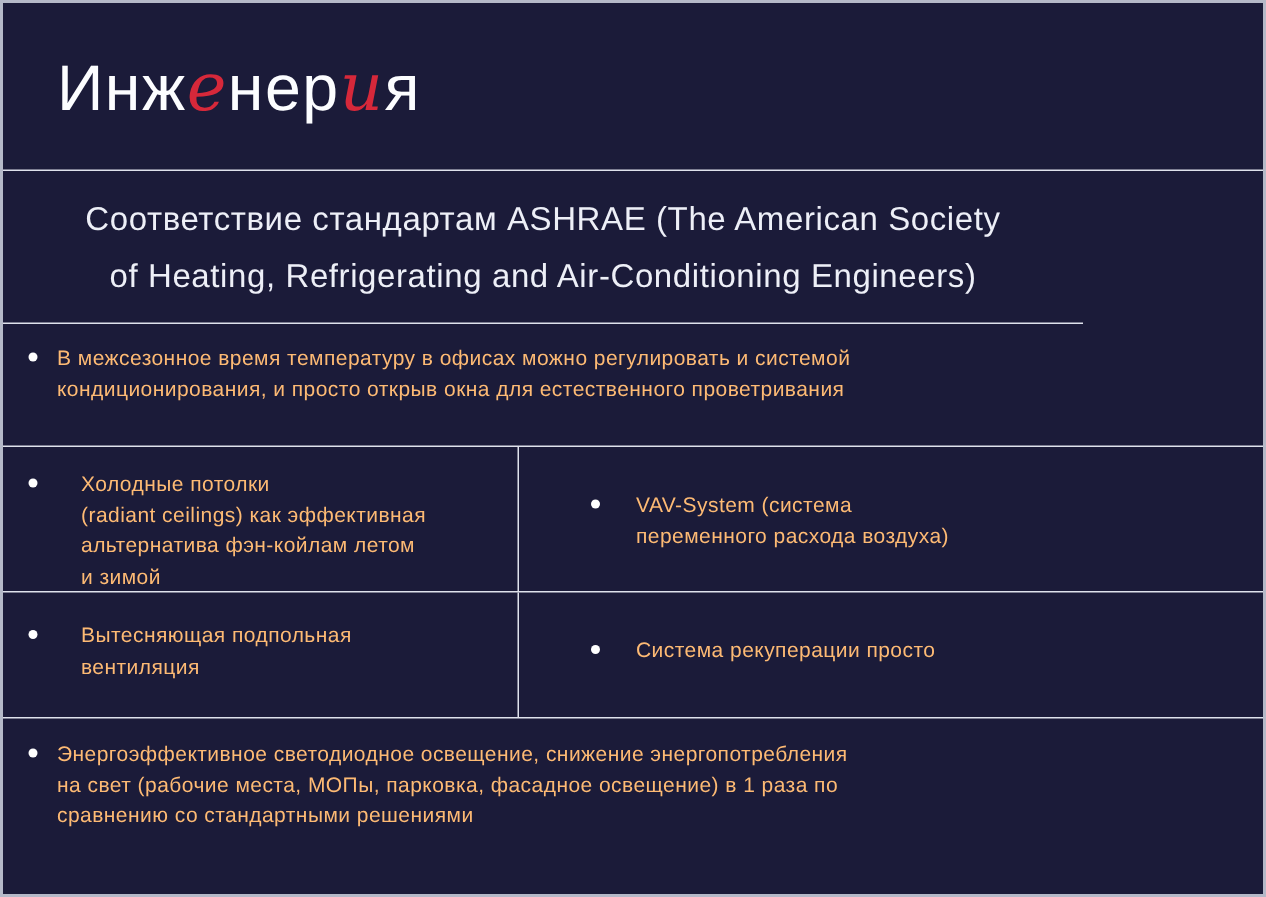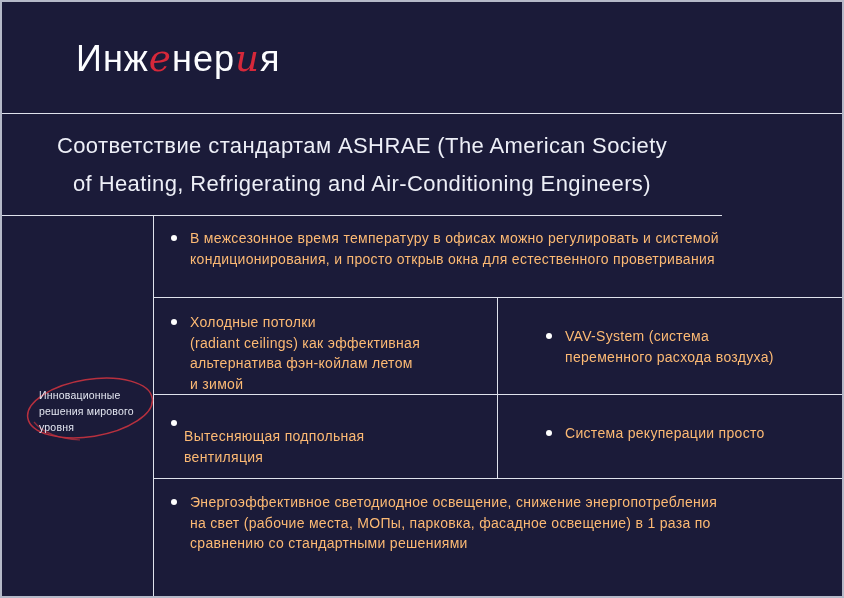--- a/index.html
+++ b/index.html
@@ -7,21 +7,21 @@
     position:relative; width:844px; height:598px; box-sizing:border-box;
     background:#1b1b39; border:2px solid #b5b9c8; overflow:hidden;
     color:#e4e7f1; font-family:"Liberation Sans", sans-serif;
   }
   
   .header-band {
     position:absolute; left:0; top:0; width:840px; height:112px;
     border-bottom:1.5px solid #dfe2ec; box-sizing:border-box;
     display:flex; align-items:center; padding-left:36px;
   }
-  .logo { font-size:36px; letter-spacing:1px; color:#fcfdff; white-space:nowrap;margin-left:38px; }
+  .logo { font-size:43px; letter-spacing:1px; color:#fcfdff; white-space:nowrap; }
   .logo .script {
     font-family:"DejaVu Serif", serif; font-style:italic;
     color:#d6283a; font-size:1.04em;
   }
   
   .title-band {
     position:absolute; left:0; top:112px; width:720px; height:102px;
     border-bottom:1.5px solid #dfe2ec; box-sizing:border-box;
     display:flex; align-items:center; justify-content:center; text-align:center;
     font-size:22px; line-height:38px; letter-spacing:0.4px; color:#edeff7;
@@ -36,60 +36,51 @@
     color:#e4e7f1; white-space:pre-line;
   }
   .annotation-svg { position:absolute; left:0; top:0; pointer-events:none; }
   .rows { flex:1; display:flex; flex-direction:column; }
   .row { box-sizing:border-box; border-bottom:1.5px solid #dfe2ec; display:flex; }
   .row-1 { height:82px; }
   .row-2 { height:97px; }
   .row-3 { height:84px; }
   .row-4 { flex:1; border-bottom:none; }
   .cell { display:flex; box-sizing:border-box; align-items:flex-start; }
-  .half-l { width:344px; flex:none; border-right:1.5px solid #dfe2ec; height:100%; }
-  .half-r { flex:1; height:100%; }
+  .half-l { width:344px; flex:none; border-right:1.5px solid #dfe2ec; height:100%;gap:16px; }
+  .half-r { flex:1; height:100%;gap:11px; }
   .full { flex:1; }
   .bullet { width:6px; height:6px; border-radius:50%; background:#ffffff; flex:none; margin-top:7px; }
   .lines {
     margin-left:13px; font-size:14px; line-height:20.5px; letter-spacing:0.3px;
     color:#fdba74; white-space:pre-line;
   }
   .p-r1  { padding:12px 0 0 17px; }
   .p-r2l { padding:14px 0 0 17px; }
   .p-r2r { padding:28px 0 0 48px; }
-  .p-r3l { padding:18px 0 0 17px;flex-direction:column; }
+  .p-r3l { padding:18px 0 0 17px; }
   .p-r3r { padding:28px 0 0 48px; }
   .p-r4  { padding:13px 0 0 17px; }
 </style>
 </head>
 <body>
 
 <div class="slide">
 
   <div class="header-band">
     <div class="logo">
       <span>Инж</span><span class="script">е</span><span>нер</span><span class="script">и</span><span>я</span>
     </div>
   </div>
 
   <div class="title-band">Соответствие стандартам ASHRAE (The American Society
 of Heating, Refrigerating and Air-Conditioning Engineers)</div>
 
   <div class="body-area">
 
-    <div class="left-col">
-      <svg class="annotation-svg" width="152" height="380" viewBox="0 0 152 380">
-        <ellipse cx="88" cy="192" rx="63" ry="28.5" transform="rotate(-9 88 192)" fill="none" stroke="#c4323f" stroke-width="1.5" opacity="0.92"></ellipse>
-        <path d="M 32 206 Q 45 222 78 224" fill="none" stroke="#c4323f" stroke-width="1.2" opacity="0.7"></path>
-      </svg>
-      <div class="left-label">Инновационные
-решения мирового
-уровня</div>
-    </div>
 
     <div class="rows">
 
       <div class="row row-1">
         <div class="cell full p-r1">
           <span class="bullet"></span>
           <div class="lines">В межсезонное время температуру в офисах можно регулировать и системой
 кондиционирования, и просто открыв окна для естественного проветривания</div>
         </div>
       </div>

